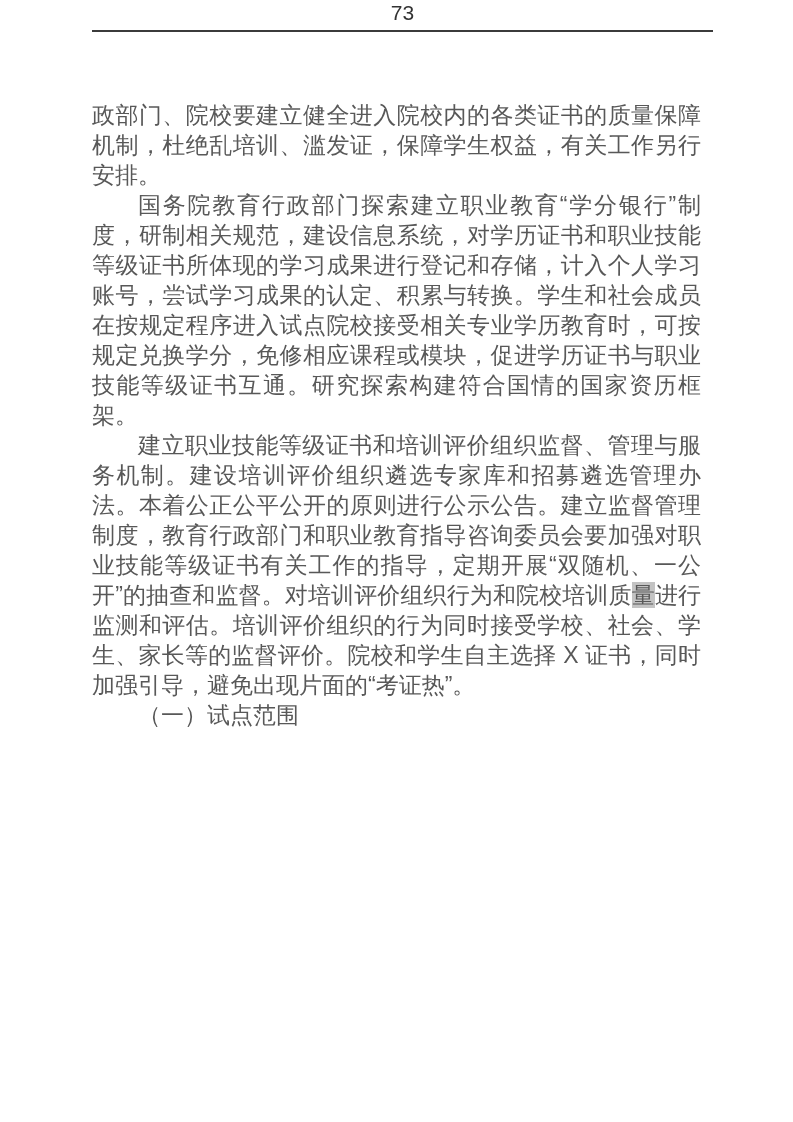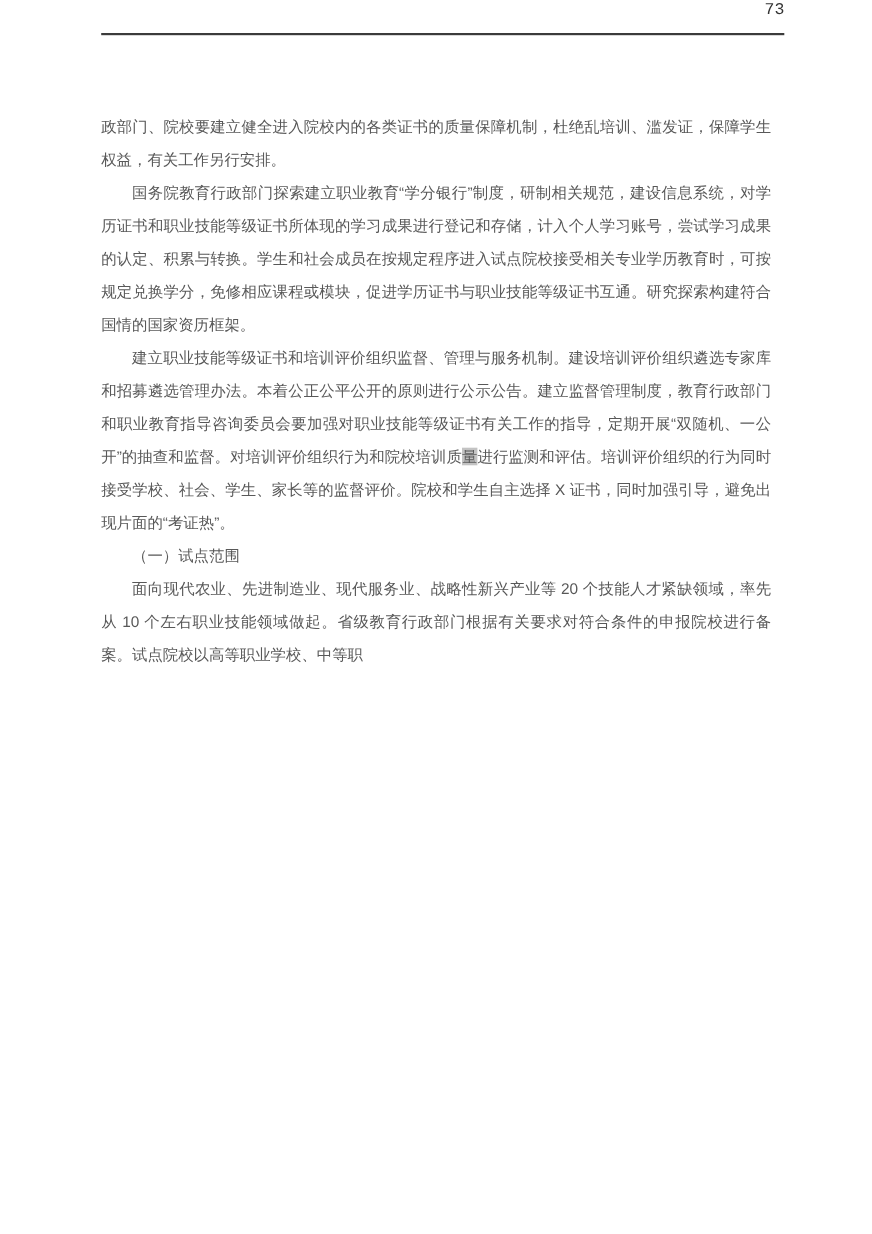--- a/index.html
+++ b/index.html
@@ -13,40 +13,39 @@
     height: 1122px;
     background: #ffffff;
     overflow: hidden;
     font-family: "Liberation Sans", sans-serif;
   }
   .page-number {
     position: absolute;
     top: 1px;
     left: 92px;
     width: 621px;
-    text-align: right;
-    font-size: 15px;
+    text-align: center;
+    font-size: 21px;
     color: #333333;
-    font-family: Liberation Mono, monospace;
   }
   .header-rule {
     position: absolute;
     top: 30px;
     left: 92px;
     width: 621px;
     height: 2px;
     background: #3b3b3b;
   }
   .content {
     position: absolute;
     top: 100px;
     left: 92px;
     width: 609px;
     color: #585858;
-    font-size: 14px;
+    font-size: 23px;
     line-height: 30px;
     text-align: justify;
     text-justify: inter-ideograph;
   }
   .content p, .content h3 {
     margin: 0;
     padding: 0;
     font-size: inherit;
     font-weight: normal;
     line-height: inherit;
@@ -75,16 +74,15 @@
 
 
     <p>国务院教育行政部门探索建立职业教育“学分银行”制度，研制相关规范，建设信息系统，对学历证书和职业技能等级证书所体现的学习成果进行登记和存储，计入个人学习账号，尝试学习成果的认定、积累与转换。学生和社会成员在按规定程序进入试点院校接受相关专业学历教育时，可按规定兑换学分，免修相应课程或模块，促进学历证书与职业技能等级证书互通。研究探索构建符合国情的国家资历框架。</p>
 
 
     <p><span>建立职业技能等级证书和培训评价组织监督、管理与服务机制。建设培训评价组织遴选专家库和招募遴选管理办法。本着公正公平公开的原则进行公示公告。建立监督管理制度，教育行政部门和职业教育指导咨询委员会要加强对职业技能等级证书有关工作的指导，定期开展“双随机、一公开”的抽查和监督。对培训评价组织行为和院校培训质</span><span class="hl">量</span><span>进行监测和评估。培训评价组织的行为同时接受学校、社会、学生、家长等的监督评价。院校和学生自主选择 X 证书，同时加强引导，避免出现片面的“考证热”。</span></p>
 
 
     <h3>（一）试点范围</h3>
 
-    <p>面向现代农业、先进制造业、现代服务业、战略性新兴产业等 20 个技能人才紧缺领域，率先从 10 个左右职业技能领域做起。省级教育行政部门根据有关要求对符合条件的申报院校进行备案。试点院校以高等职业学校、中等职</p>
 
   </div>
 </div>
 
 </body></html>

